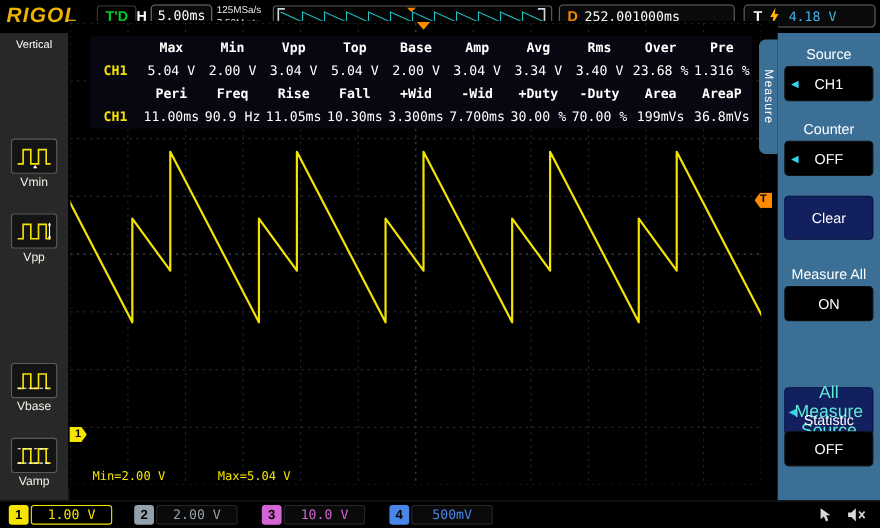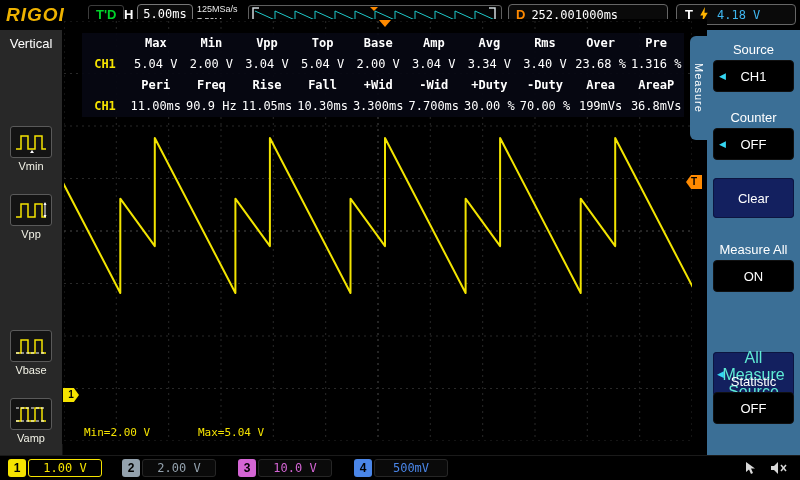--- a/index.html
+++ b/index.html
@@ -22,21 +22,21 @@
         background:#0a0a0a;display:flex;align-items:center;}
   .d-lbl{color:#ff8a00;font-weight:bold;font-size:13px;margin:0 6px 0 7px;}
   .d-val{color:#fff;font-size:12px;}
   .t-box{position:absolute;left:676px;top:4px;width:118px;height:19px;border:1px solid #666;border-radius:4px;
         background:#0a0a0a;display:flex;align-items:center;}
   .t-lbl{color:#fff;font-weight:bold;font-size:13px;margin:0 6px 0 8px;}
   .t-val{color:#3fb6f0;font-size:12px;margin-left:8px;}
 
   
   .leftbar{position:absolute;left:0;top:30px;width:62px;height:425px;background:#282828;border-right:1px solid #111;}
-  .lefttitle{position:absolute;top:6px;width:62px;text-align:center;color:#fff;font-size:13px;}
+  .lefttitle{position:absolute;top:6px;width:62px;text-align:center;color:#fff;font-size:10px;}
   .litem{position:absolute;left:0;width:62px;text-align:center;cursor:pointer;}
   .licon{width:40px;height:30px;margin:0 auto;border:1px solid #5a5a5a;border-radius:3px;background:#141414;
         display:flex;align-items:center;justify-content:center;}
   .llabel{margin-top:2px;font-size:11px;color:#f2f2e6;}
 
   
   .plot{position:absolute;left:62px;top:19px;width:645px;height:425px;background:#000;}
   .gridsvg,.wavesvg{position:absolute;left:2px;top:2px;}
   .mtable{position:absolute;left:20px;top:14px;width:602px;background:rgba(6,8,18,0.92);
         display:grid;grid-template-columns:46px repeat(10,1fr);grid-auto-rows:21px;}

